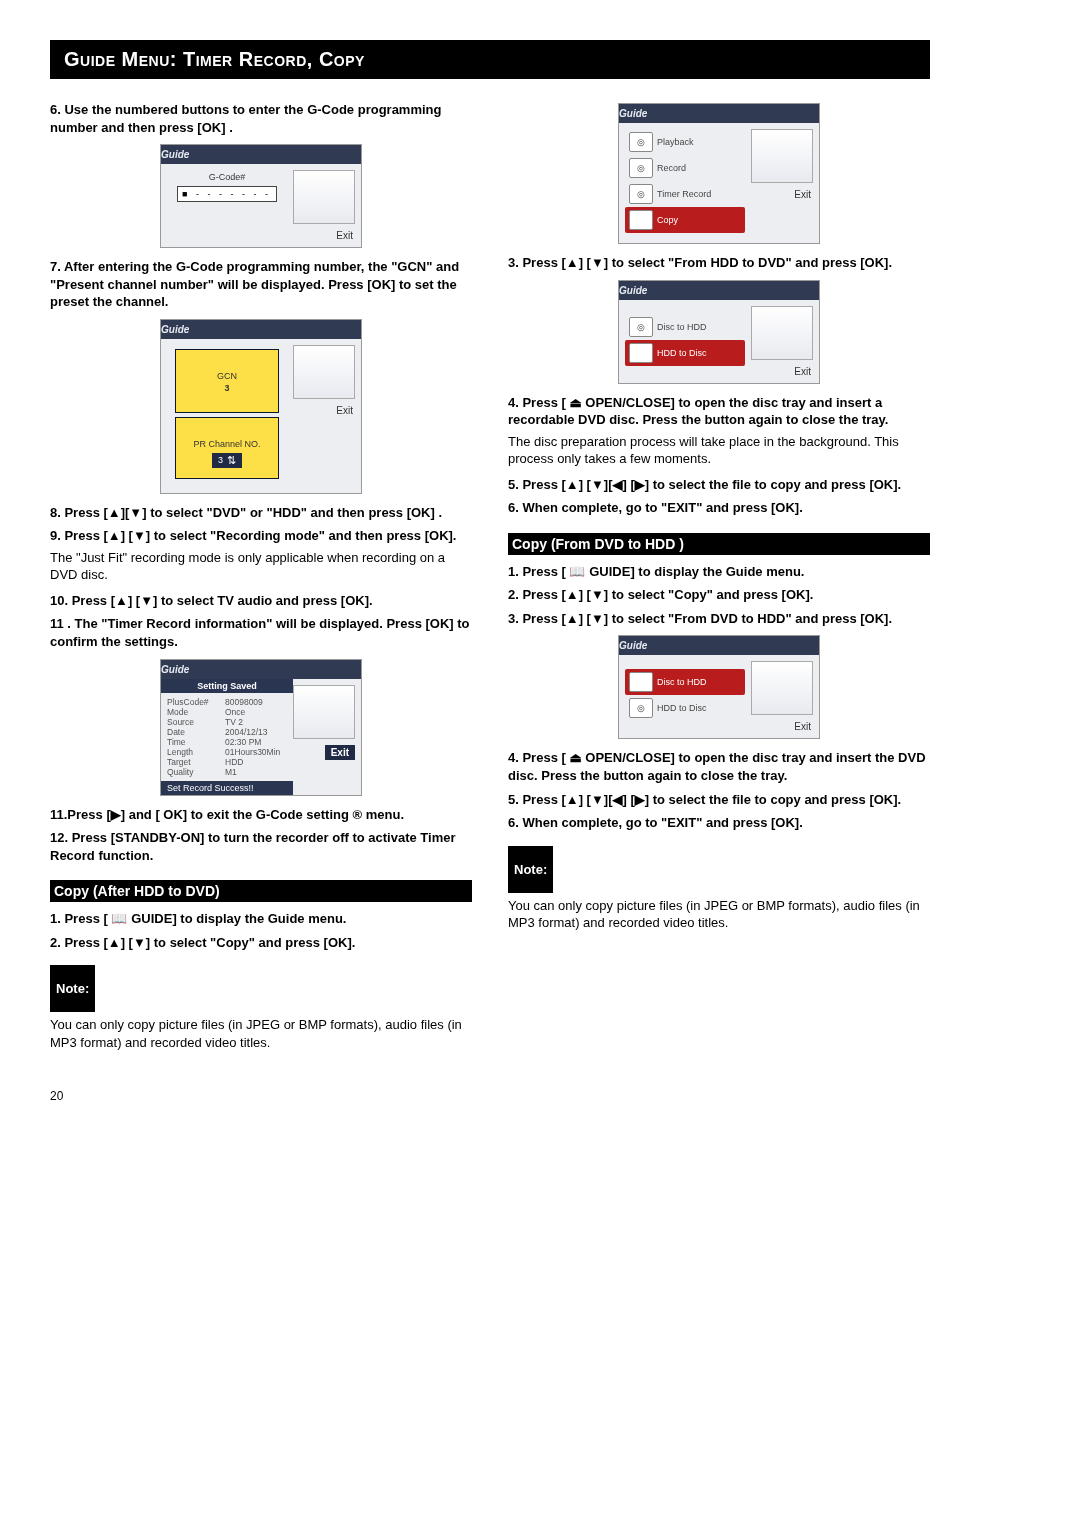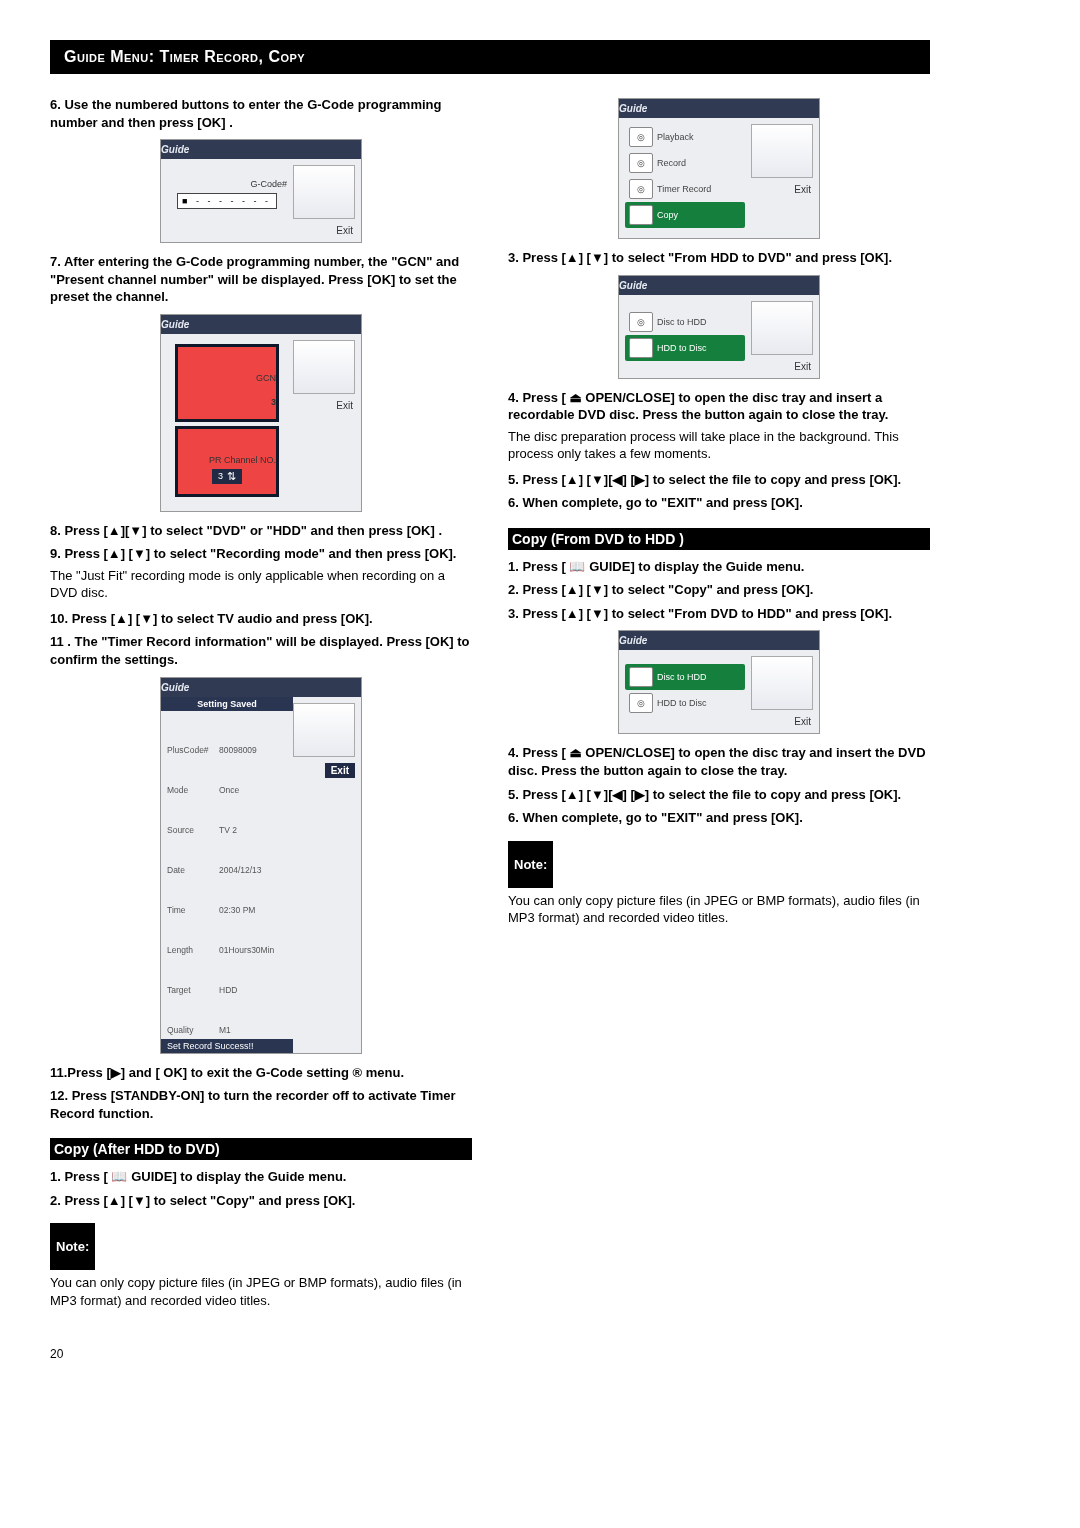--- a/index.html
+++ b/index.html
@@ -8,21 +8,21 @@
     color: #000;
     background: #fff;
     margin: 0;
     padding: 40px 50px;
     width: 980px;
     box-sizing: border-box;
   }
   .title-bar {
     background: #000;
     color: #fff;
-    font-size: 16px;
+    font-size: 20px;
     font-weight: bold;
     padding: 8px 14px;
     font-variant: small-caps;
     letter-spacing: 0.5px;
     margin-bottom: 16px;
   }
   .columns {
     display: flex;
     gap: 36px;
   }
@@ -100,54 +100,54 @@
     color:#fff;
     font-weight:bold;
     text-align:center;
     padding:2px 6px;
     width: fit-content;
     margin-left:auto;
   }
   .mini-label {
     font-size: 9px;
     color:#333;
-    text-align:right;
-    margin-top:14px;
+    text-align:center;
+    margin-top:2px;
   }
   .mini-box-outer{
-    border:3px solid #0f172a;
-    background:#ef4444;
+    border:1px solid #0f172a;
+    background:#fde047;
     margin:4px 8px;
-    padding:12px 0;
+    padding:19px 0;
   }
   .menu-row{
     display:flex;
     align-items:center;
     font-size:9px;
     color:#444;
     padding:3px 4px;
     gap:4px;
   }
   .menu-row.sel{
-    background:#15803d;
+    background:#b91c1c;
     color:#fff;
     border-radius:2px;
   }
   .menu-icon{
     width:22px;height:18px;border:1px solid #888;background:#fff;border-radius:2px;flex:none;
     display:flex;align-items:center;justify-content:center;
   }
   .menu-row.sel .menu-icon{background:#fff;}
   .setting-title{
     background:#2a3552;color:#fff;font-size:9px;font-weight:bold;text-align:center;padding:2px;
   }
   .setting-tbl{
     font-size:8.5px;color:#555;padding:4px 6px;
   }
-  .setting-tbl div{display:flex;margin-top:30px;}
+  .setting-tbl div{display:flex;gap:6px;}
   .setting-foot{
     background:#2a3552;color:#fff;font-size:9px;padding:2px 6px;
   }
   .gcode-input{
     border:1px solid #444;background:#fff;font-size:9px;padding:2px 4px;letter-spacing:3px;margin:4px 10px;
   }
   .ch-sel{
     background:#202a44;color:#fff;font-size:9px;padding:2px 6px;margin:4px auto;width:fit-content;display:flex;align-items:center;gap:4px;
   }
   .pagefoot{

